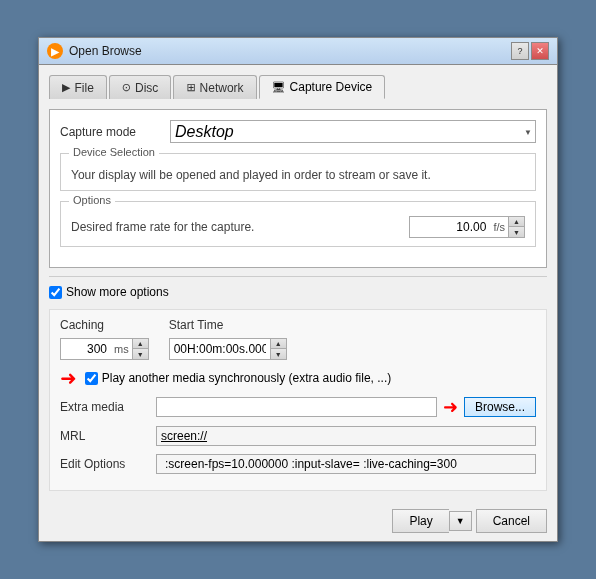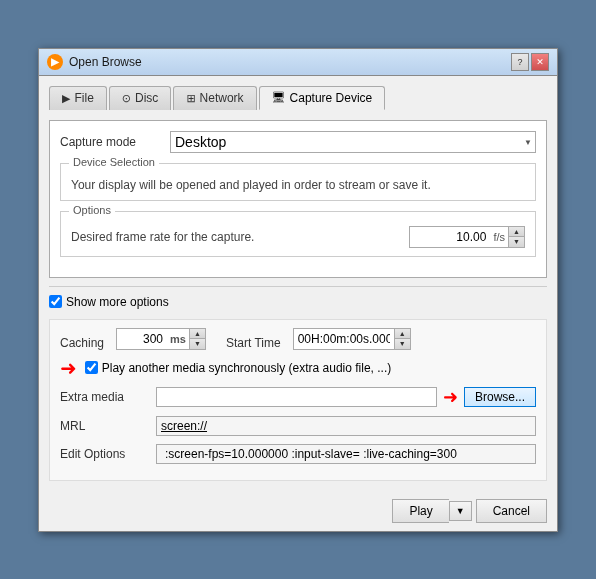--- a/index.html
+++ b/index.html
@@ -111,22 +111,23 @@
       color: #333;
     }
     .form-control-full {
       flex: 1;
     }
     select {
       width: 100%;
       padding: 2px 4px;
       border: 1px solid #aaa;
       background: white;
-      font-size: 14px;
+      font-size: 16px;
       appearance: none;
+      font-style: italic;
       -webkit-appearance: none;
     }
     .select-wrapper {
       position: relative;
       flex: 1;
     }
     .select-wrapper::after {
       content: '▼';
       position: absolute;
       right: 4px;
@@ -334,22 +335,23 @@
       font-size: 12px;
     }
     .bottom-caching-row {
       display: flex;
       align-items: center;
       gap: 20px;
       margin-bottom: 6px;
     }
     .caching-field {
       display: flex;
-      align-items: flex-end;
-      gap: 12px;
+      align-items: flex-start;
+      gap: 6px;
+      flex-direction: column;
     }
     .caching-label { color: #333; }
     .sync-row {
       display: flex;
       align-items: center;
       gap: 6px;
       margin-bottom: 6px;
       position: relative;
     }
   </style>
@@ -438,21 +440,21 @@
       </label>
     </div>
 
     <div class="extra-options">
 
       <div class="bottom-caching-row">
         <div class="caching-field">
           <span class="caching-label">Caching</span>
           <div class="spinbox">
             <input type="text" value="300" style="width: 50px;">
-            <span style="font-size:11px; padding: 0 3px; color:#555;font-weight:bold;">ms</span>
+            <span style="font-size:11px; padding: 0 3px; color:#555;">ms</span>
             <div class="spinbox-buttons">
               <button class="spinbox-btn">▲</button>
               <button class="spinbox-btn">▼</button>
             </div>
           </div>
         </div>
         <div class="caching-field">
           <span class="caching-label">Start Time</span>
           <div class="spinbox">
             <input type="text" value="00H:00m:00s.000" style="width: 100px;">

